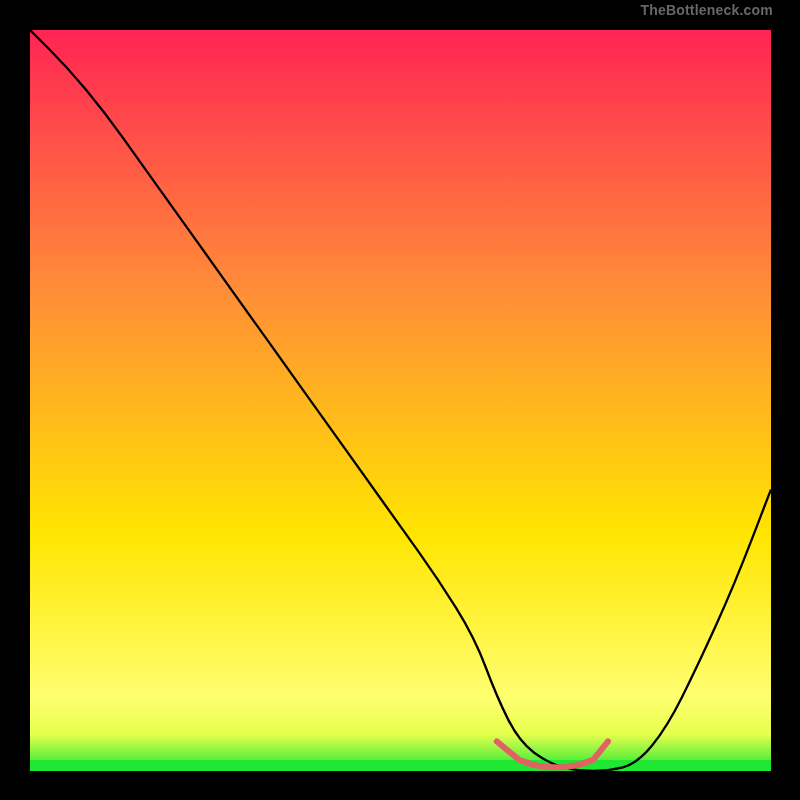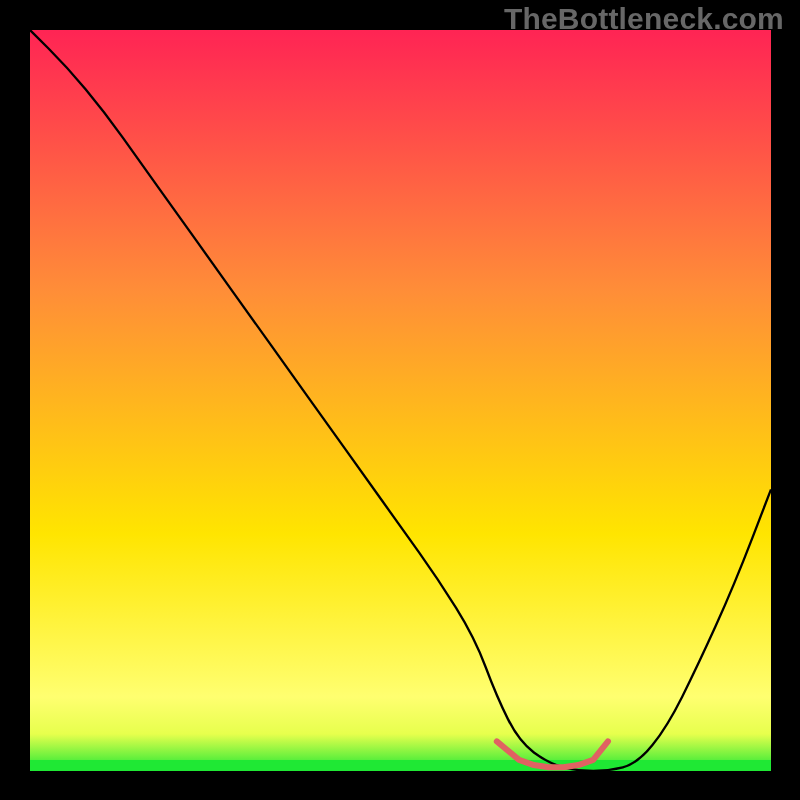--- a/index.html
+++ b/index.html
@@ -13,23 +13,23 @@
   }
   .frame {
     position: relative;
     width: 800px;
     height: 800px;
     background: #000;
   }
   .watermark {
     position: absolute;
     top: 2px;
-    right: 16px;
+    right: 27px;
     color: #676767;
-    font-size: 30px;
+    font-size: 14px;
     font-weight: 600;
     letter-spacing: 0.2px;
     z-index: 3;
   }
   
   .plot-area {
     position: absolute;
     left: 30px;   
     top: 30px;
     width: 741px; 

